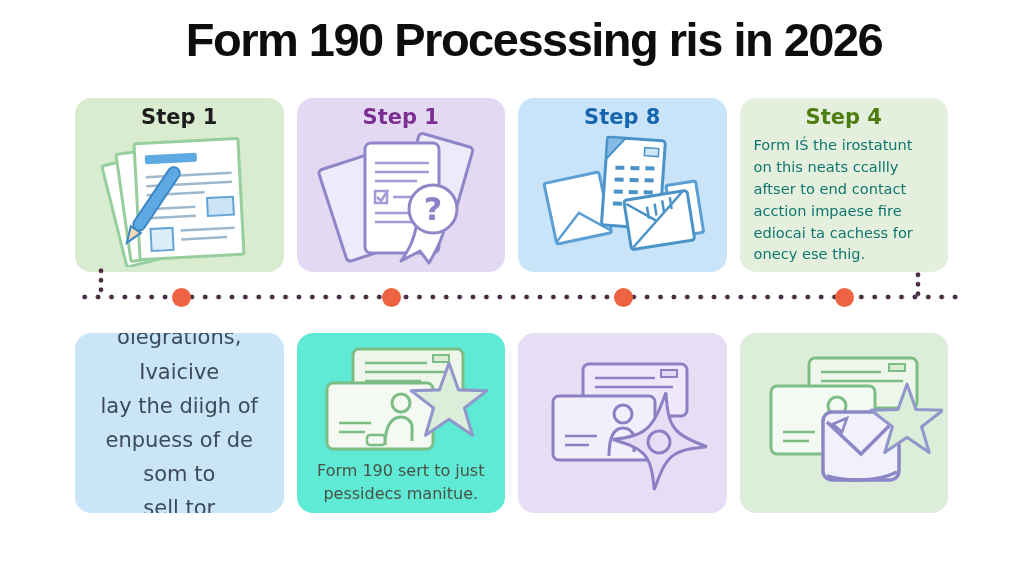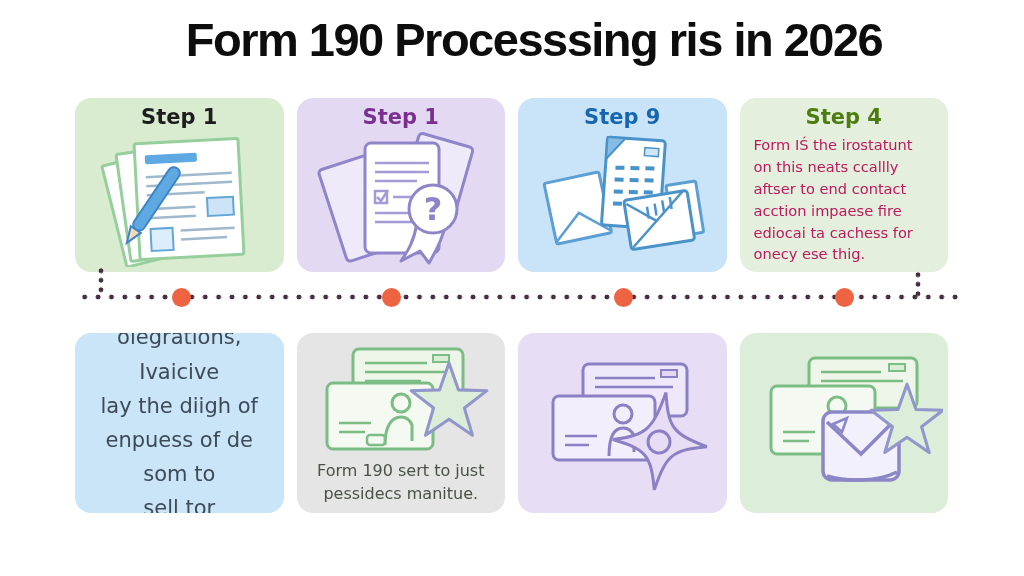--- a/index.html
+++ b/index.html
@@ -12,30 +12,30 @@
        grid-template-columns:repeat(4,1fr);gap:13px;}
   .row-top{top:98px;height:174px;}
   .row-bottom{top:333px;height:180px;}
   .card{border-radius:16px;position:relative;display:flex;flex-direction:column;
         align-items:center;overflow:hidden;}
   .bg-green1{background:#d9ecd0;}
   .bg-purple1{background:#e4d9f3;}
   .bg-blue1{background:#c9e4f8;}
   .bg-green2{background:#e4f0dd;}
   .bg-blue2{background:#c9e5f7;}
-  .bg-green3{background:#e5e5e5;}
+  .bg-green3{background:#5eead4;}
   .bg-purple2{background:#e7ddf5;}
   .bg-green4{background:#dceeda;}
   .step-h{margin-top:7px;font-size:21px;font-weight:bold;}
   .h-dark{color:#1d1d1d;}
   .h-purple{color:#7b2f90;}
   .h-blue{color:#1566ae;}
   .h-green{color:#4d7c0f;}
   .step4-body{margin-top:5px;padding:0 14px;font-size:14.6px;line-height:1.5;
-              color:#be185d;white-space:pre-line;align-self:flex-start;text-align:left;}
+              color:#0f766e;white-space:pre-line;align-self:flex-start;text-align:left;}
   .card-center{justify-content:center;}
   .b1-body{font-size:21px;line-height:1.63;color:#3d4b59;white-space:pre-line;
            text-align:center;padding:0 10px;}
   .b2-body{font-size:16px;line-height:1.45;color:#4a5146;white-space:pre-line;
            text-align:center;margin-top:2px;}
   .icon-wrap{flex:0 0 auto;display:flex;align-items:center;justify-content:center;}
   
   .tl-line{position:absolute;left:78px;top:291px;width:880px;height:12px;
            background-image:radial-gradient(circle at center,#472c42 2.1px,transparent 2.7px);
            background-size:13.4px 12px;}
@@ -107,21 +107,21 @@
             <line x1="58" y1="93" x2="104" y2="93"></line>
           </g>
           <path d="M100,94 C97,112 91,122 84,132 L103,122 L112,134 C119,122 125,110 128,98 Z" fill="#ffffff" stroke="#8f86c9" stroke-width="3" stroke-linejoin="round"></path>
           <circle cx="116" cy="80" r="24" fill="#ffffff" stroke="#8f86c9" stroke-width="3"></circle>
           <text x="116" y="91" text-anchor="middle" font-size="32" font-weight="bold" fill="#8d83c8" font-family="DejaVu Sans, sans-serif">?</text>
         </svg>
       </div>
     </div>
 
     <div class="card bg-blue1">
-      <div class="step-h h-blue">Step 9</div>
+      <div class="step-h h-blue">Step 8</div>
       <div class="icon-wrap">
         <svg width="168" height="138" viewBox="0 0 168 138">
           <g transform="rotate(-12 40 80)">
             <rect x="12" y="48" width="56" height="62" rx="2" fill="#ffffff" stroke="#5c9fd4" stroke-width="3"></rect>
             <path d="M12,108 L40,84 L68,108" fill="none" stroke="#5c9fd4" stroke-width="2.5"></path>
           </g>
           <g transform="rotate(4 96 60)">
             <rect x="66" y="10" width="58" height="88" rx="3" fill="#ffffff" stroke="#4a93c9" stroke-width="3"></rect>
             <path d="M66,10 L84,10 L66,32 Z" fill="#85bce6" stroke="#4a93c9" stroke-width="2"></path>
             <rect x="104" y="18" width="14" height="8" fill="#cfe6f7" stroke="#4a93c9" stroke-width="1.5"></rect>

